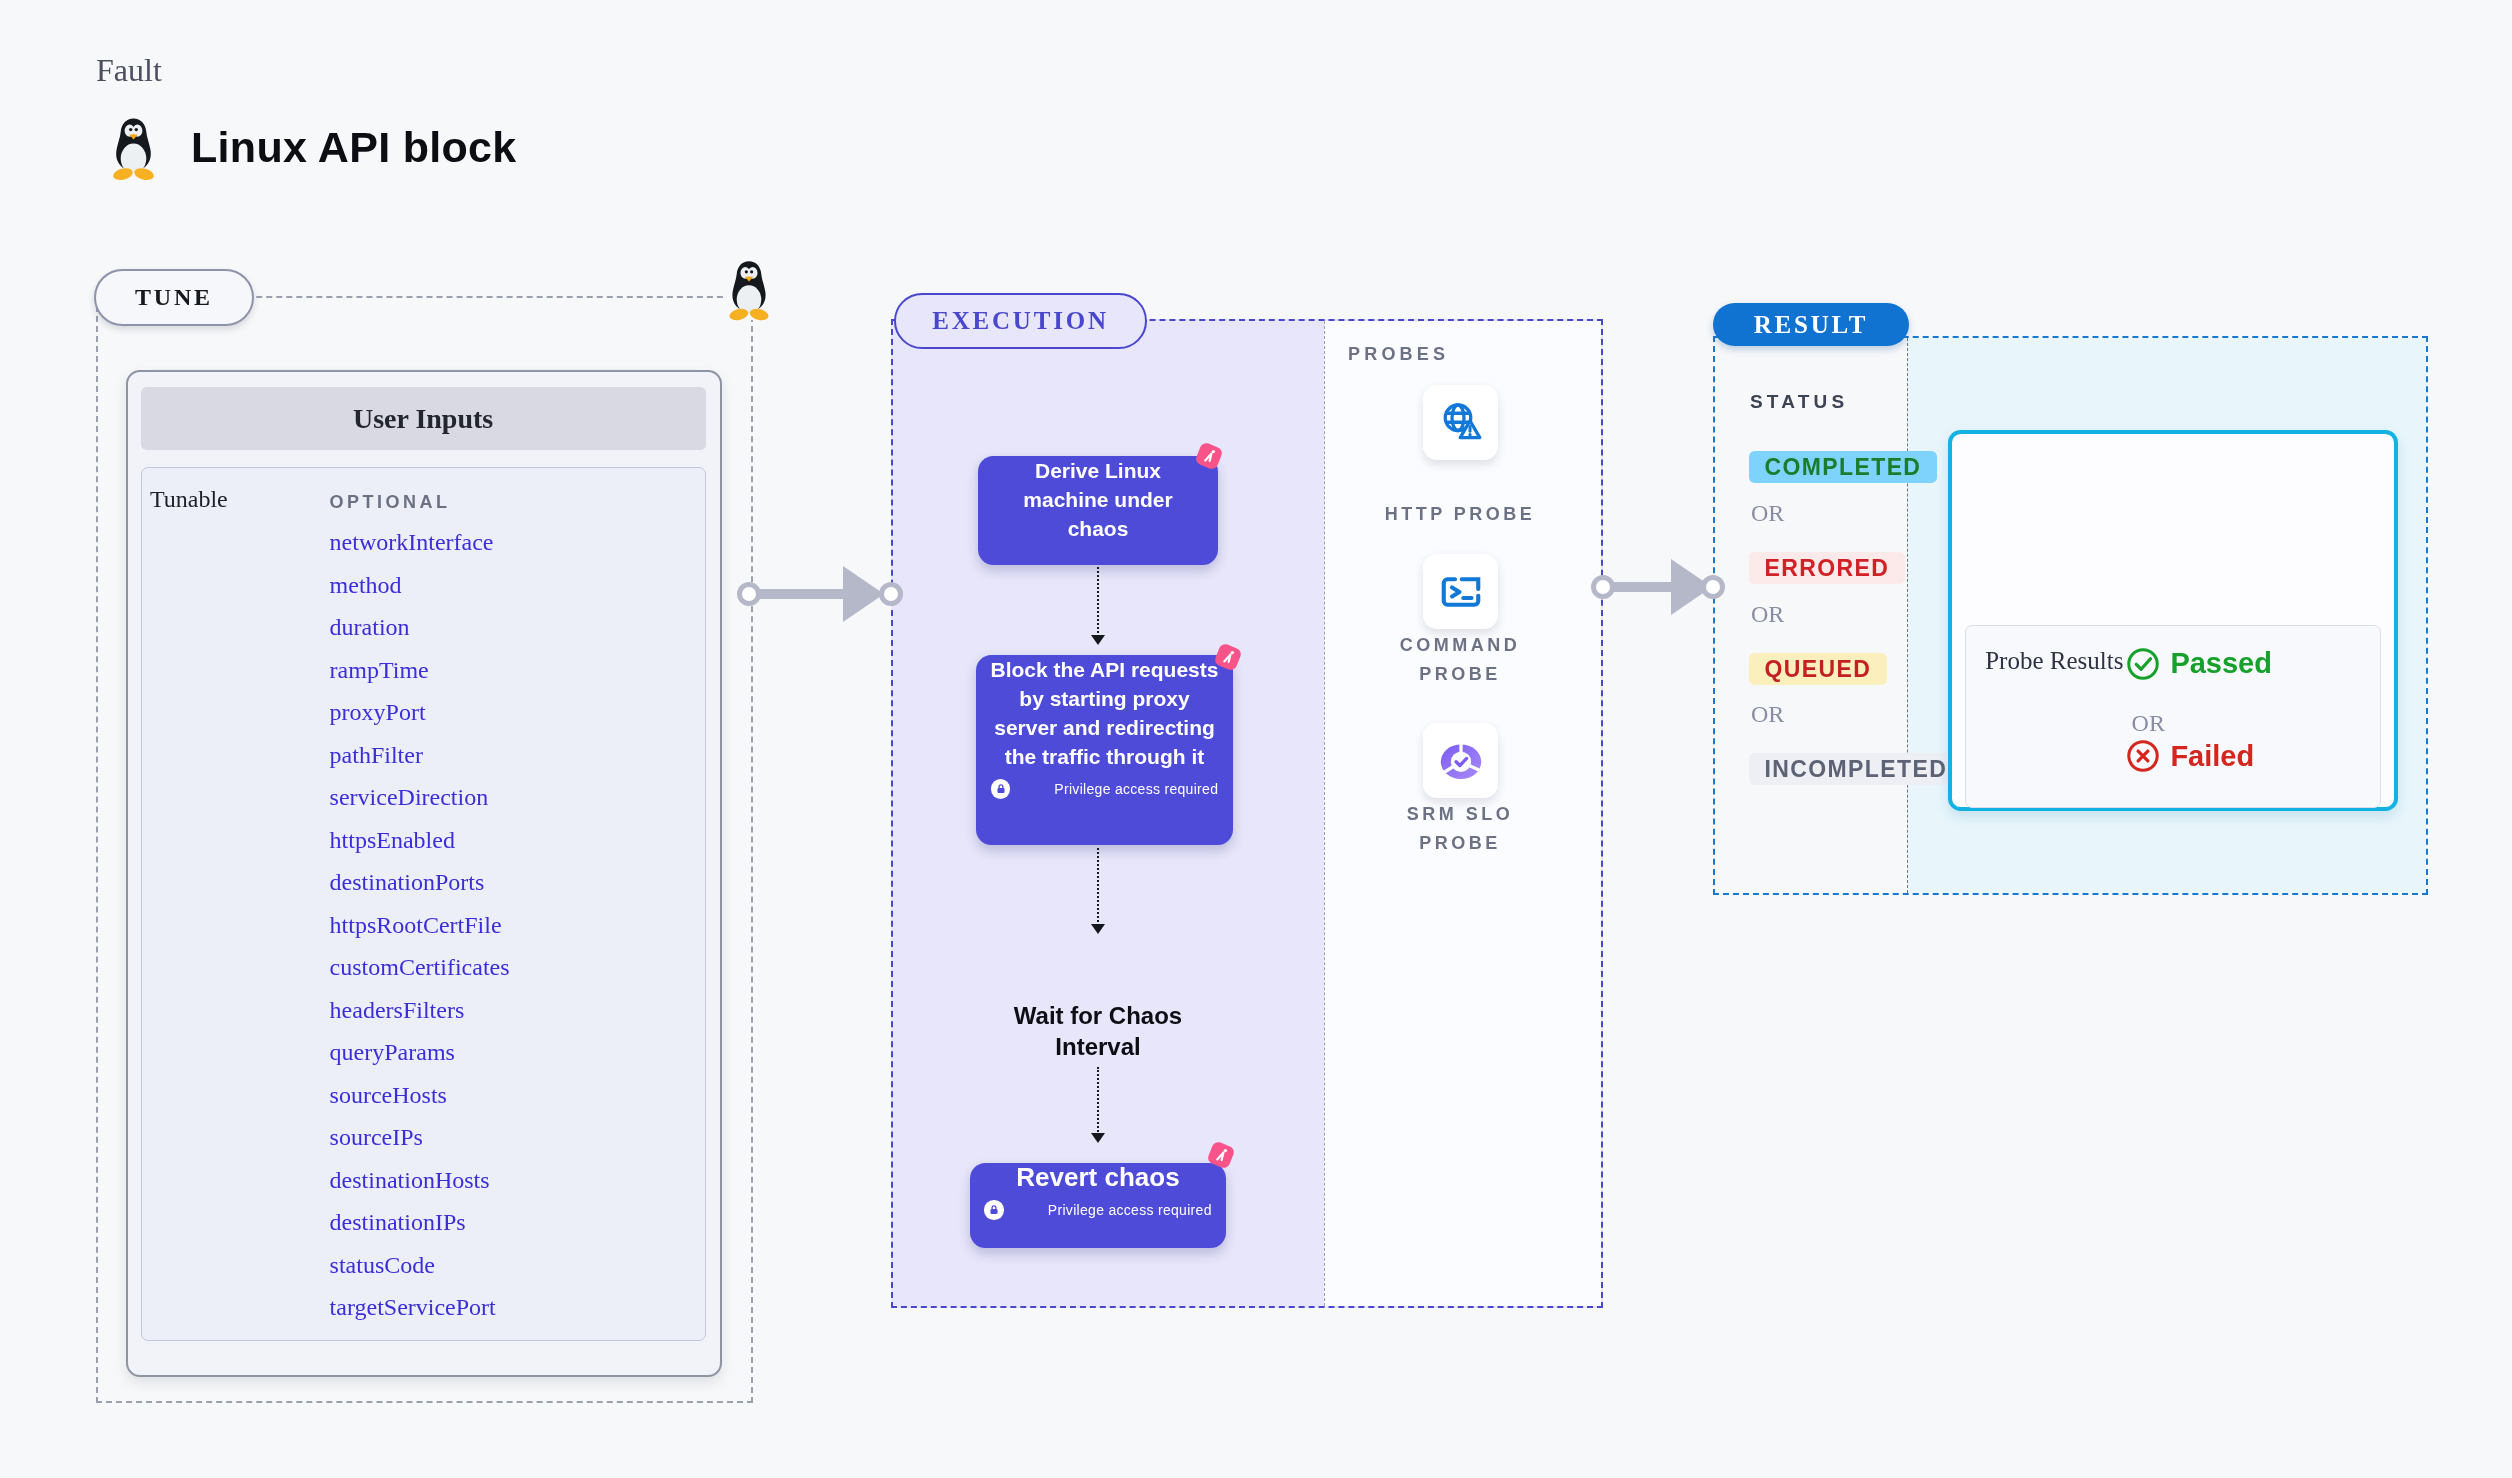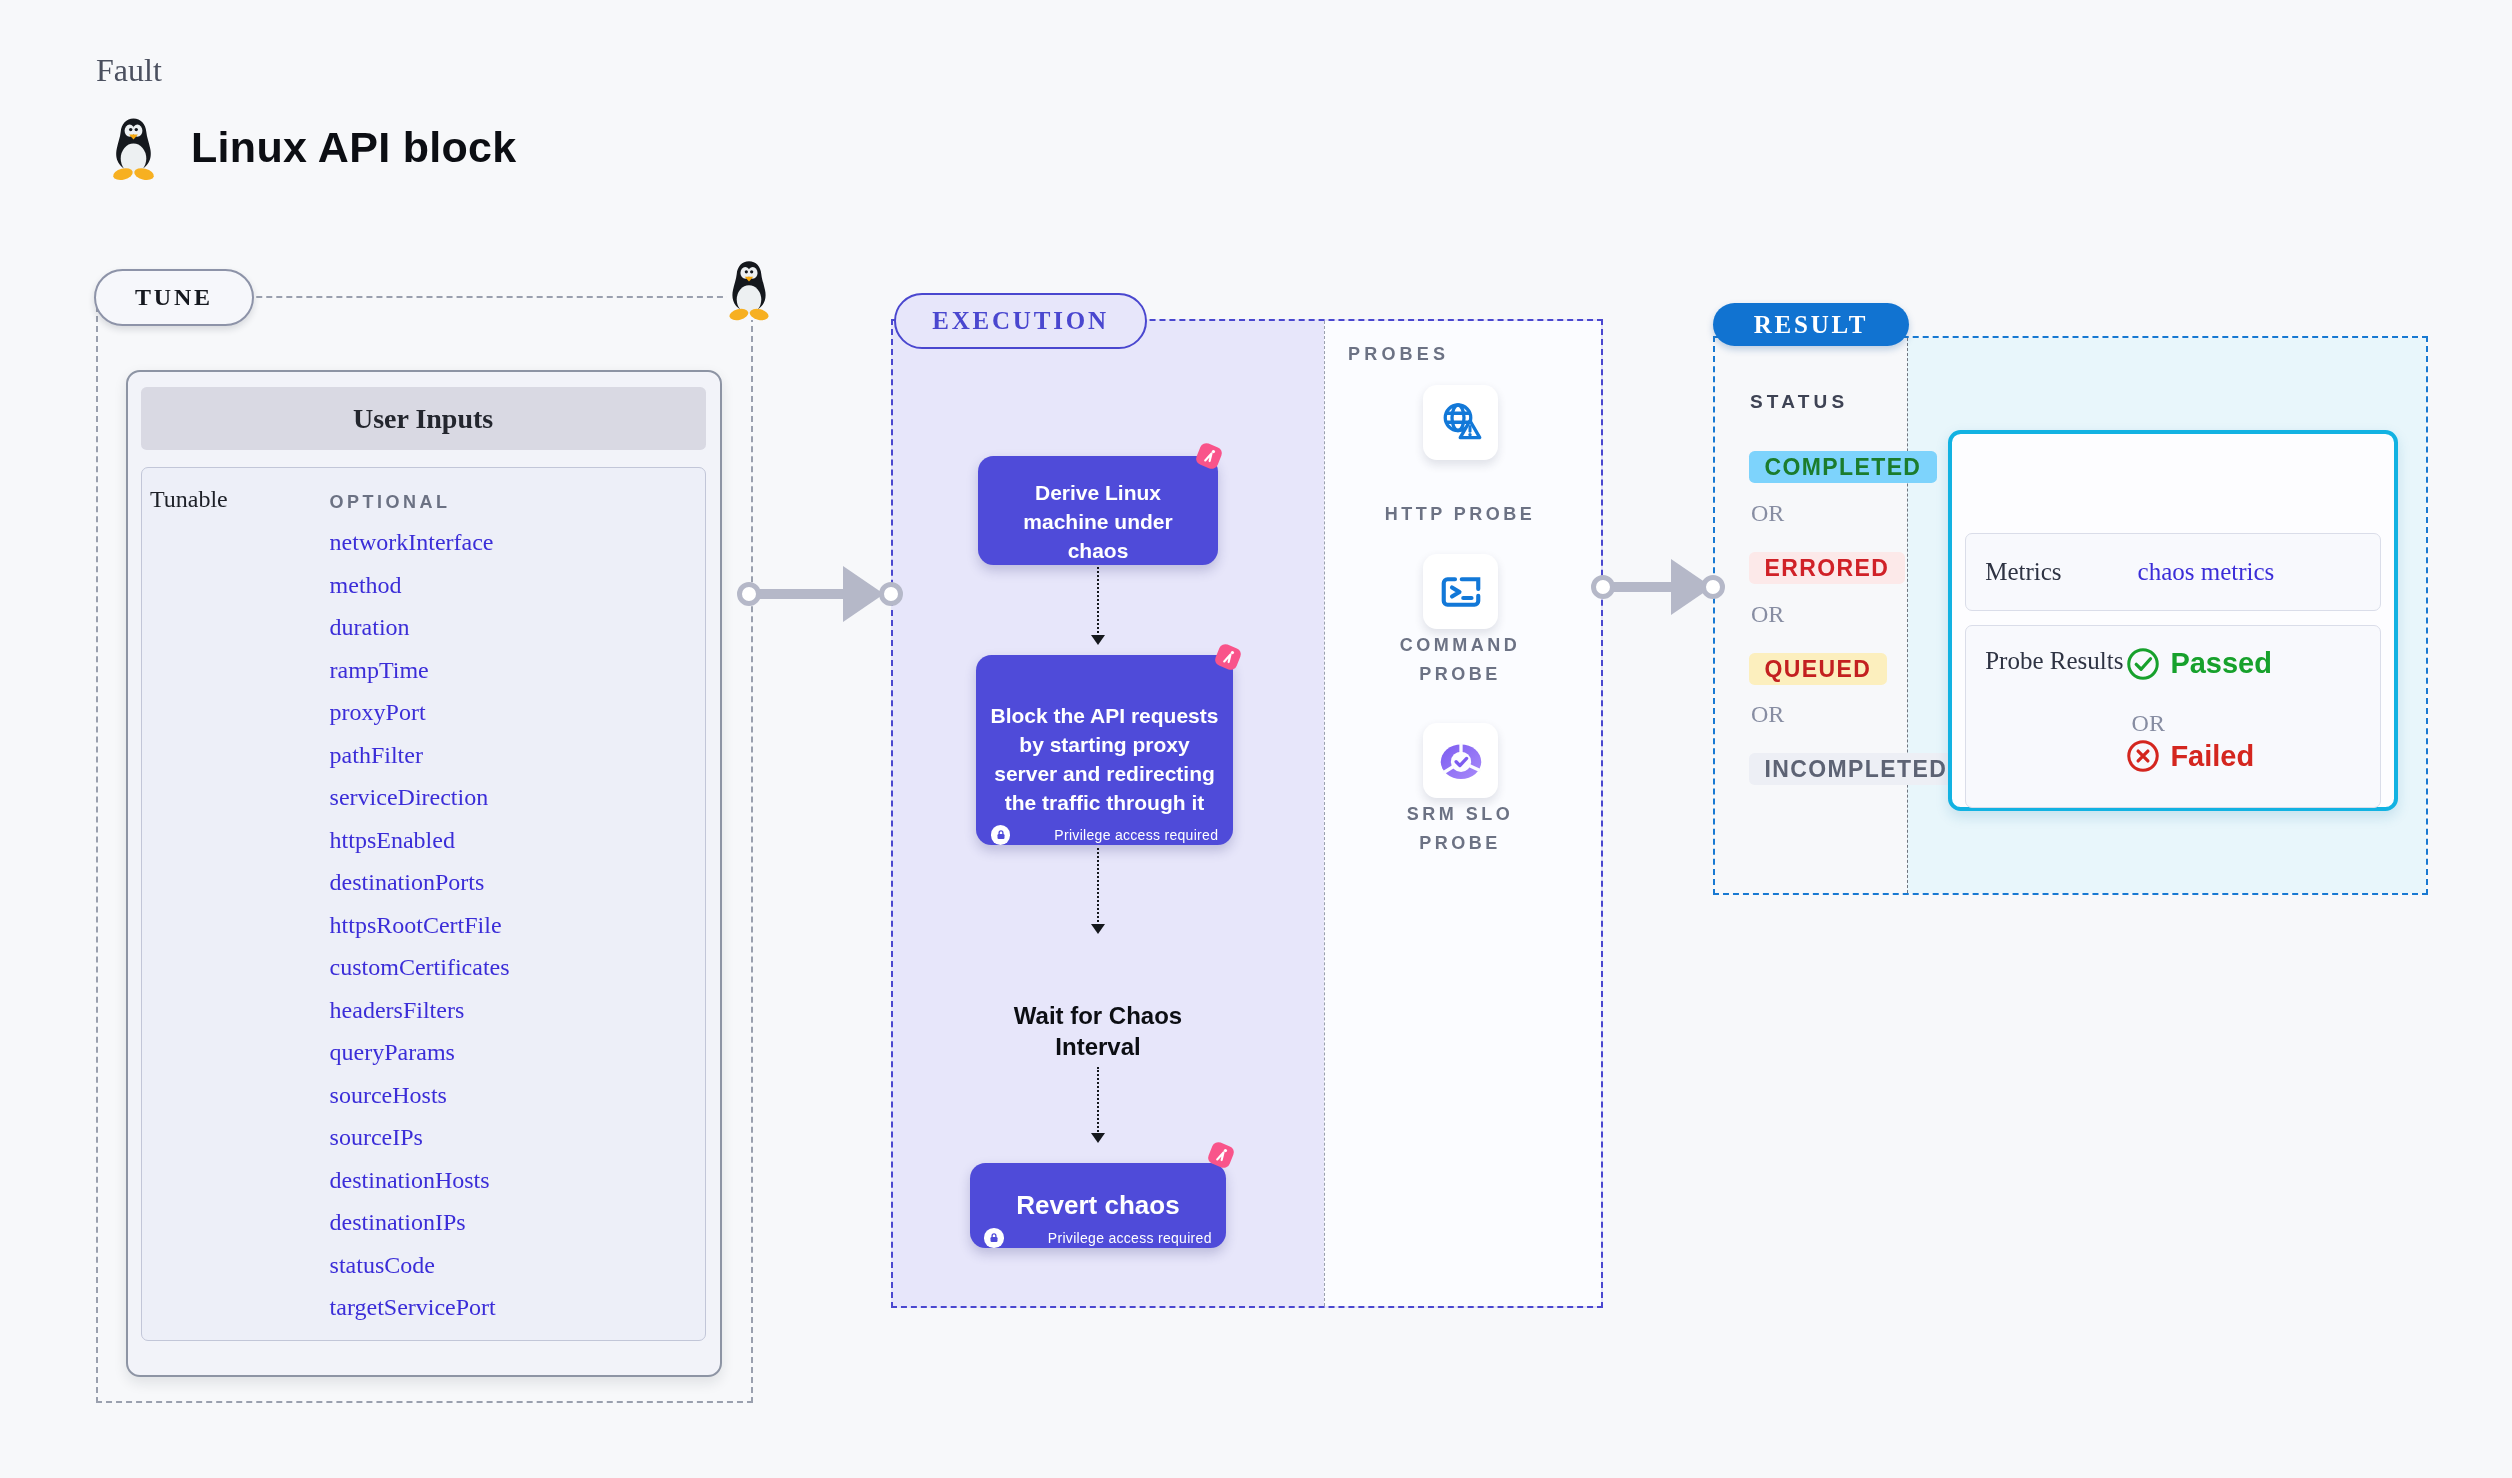--- a/index.html
+++ b/index.html
@@ -45,21 +45,21 @@
   #c2-tri{left:1671px;top:559px;} #c2-r2{left:1701px;top:575px;}
 
   
   #exec-box{left:891px;top:319px;width:712px;height:989px;border:2.1px dashed #4a47cf;
             background:#e7e6fa;box-sizing:border-box;}
   #probes-area{left:1324px;top:321px;width:277px;height:985px;background:#fbfcff;
                border-left:1.4px dashed #9aa0ae;box-sizing:border-box;z-index:1;}
   #exec-pill{left:894px;top:293px;width:249px;height:52px;background:#e7e6fa;border:2.8px solid #4a47cf;
              color:#4a47cf;font-size:25px;z-index:2;}
   .node{position:absolute;background:#4f4bd9;color:#fff;border-radius:15.4px;display:flex;
-        flex-direction:column;align-items:center;justify-content:flex-end;text-align:center;
+        flex-direction:column;align-items:center;justify-content:flex-start;text-align:center;
         font-weight:700;z-index:2;box-shadow:0 5.6px 11.2px rgba(40,40,120,.22);box-sizing:border-box;}
   .node-text{font-size:21px;line-height:29px;}
   #node-derive{left:978px;top:456px;width:240px;height:109px;padding:0 29px;}
   #node-block{left:976px;top:655px;width:257px;height:190px;padding:0 11.2px;}
   #node-revert{left:970px;top:1154px;width:256px;height:85px;margin-top:9px;}
   #node-revert .node-text{font-size:26px;}
   .chaos{position:absolute;width:34px;height:34px;z-index:3;}
   #chaos-derive{left:1192px;top:439px;} #chaos-block{left:1211px;top:640px;} #chaos-revert{left:1204px;top:1138px;}
   .privilege{display:flex;align-items:center;gap:7px;margin-top:8.4px;}
   .lock-circle{width:19.6px;height:19.6px;border-radius:50%;background:#fff;display:flex;
@@ -322,24 +322,20 @@
   <div id="status-label" class="abs">STATUS</div>
   <div id="badge-completed" class="badge">COMPLETED</div>
   <div id="or1" class="or-s mono">OR</div>
   <div id="badge-errored" class="badge">ERRORED</div>
   <div id="or2" class="or-s mono">OR</div>
   <div id="badge-queued" class="badge">QUEUED</div>
   <div id="or3" class="or-s mono">OR</div>
   <div id="badge-incompleted" class="badge">INCOMPLETED</div>
 
   <div id="out-card" class="abs">
-    <div id="row-metrics" class="out-row">
-      <span id="m-label" class="mono">Metrics</span>
-      <span id="m-value" class="mono">chaos metrics</span>
-    </div>
     <div id="row-probe" class="out-row">
       <span id="p-label" class="mono">Probe Results</span>
       <div id="passed" class="verdict">
         <svg viewBox="0 0 52 52" width="36" height="36">
             <use href="#check-circle"></use>
           </svg>
         <span>Passed</span>
       </div>
       <span id="or-out" class="mono">OR</span>
       <div id="failed" class="verdict">

